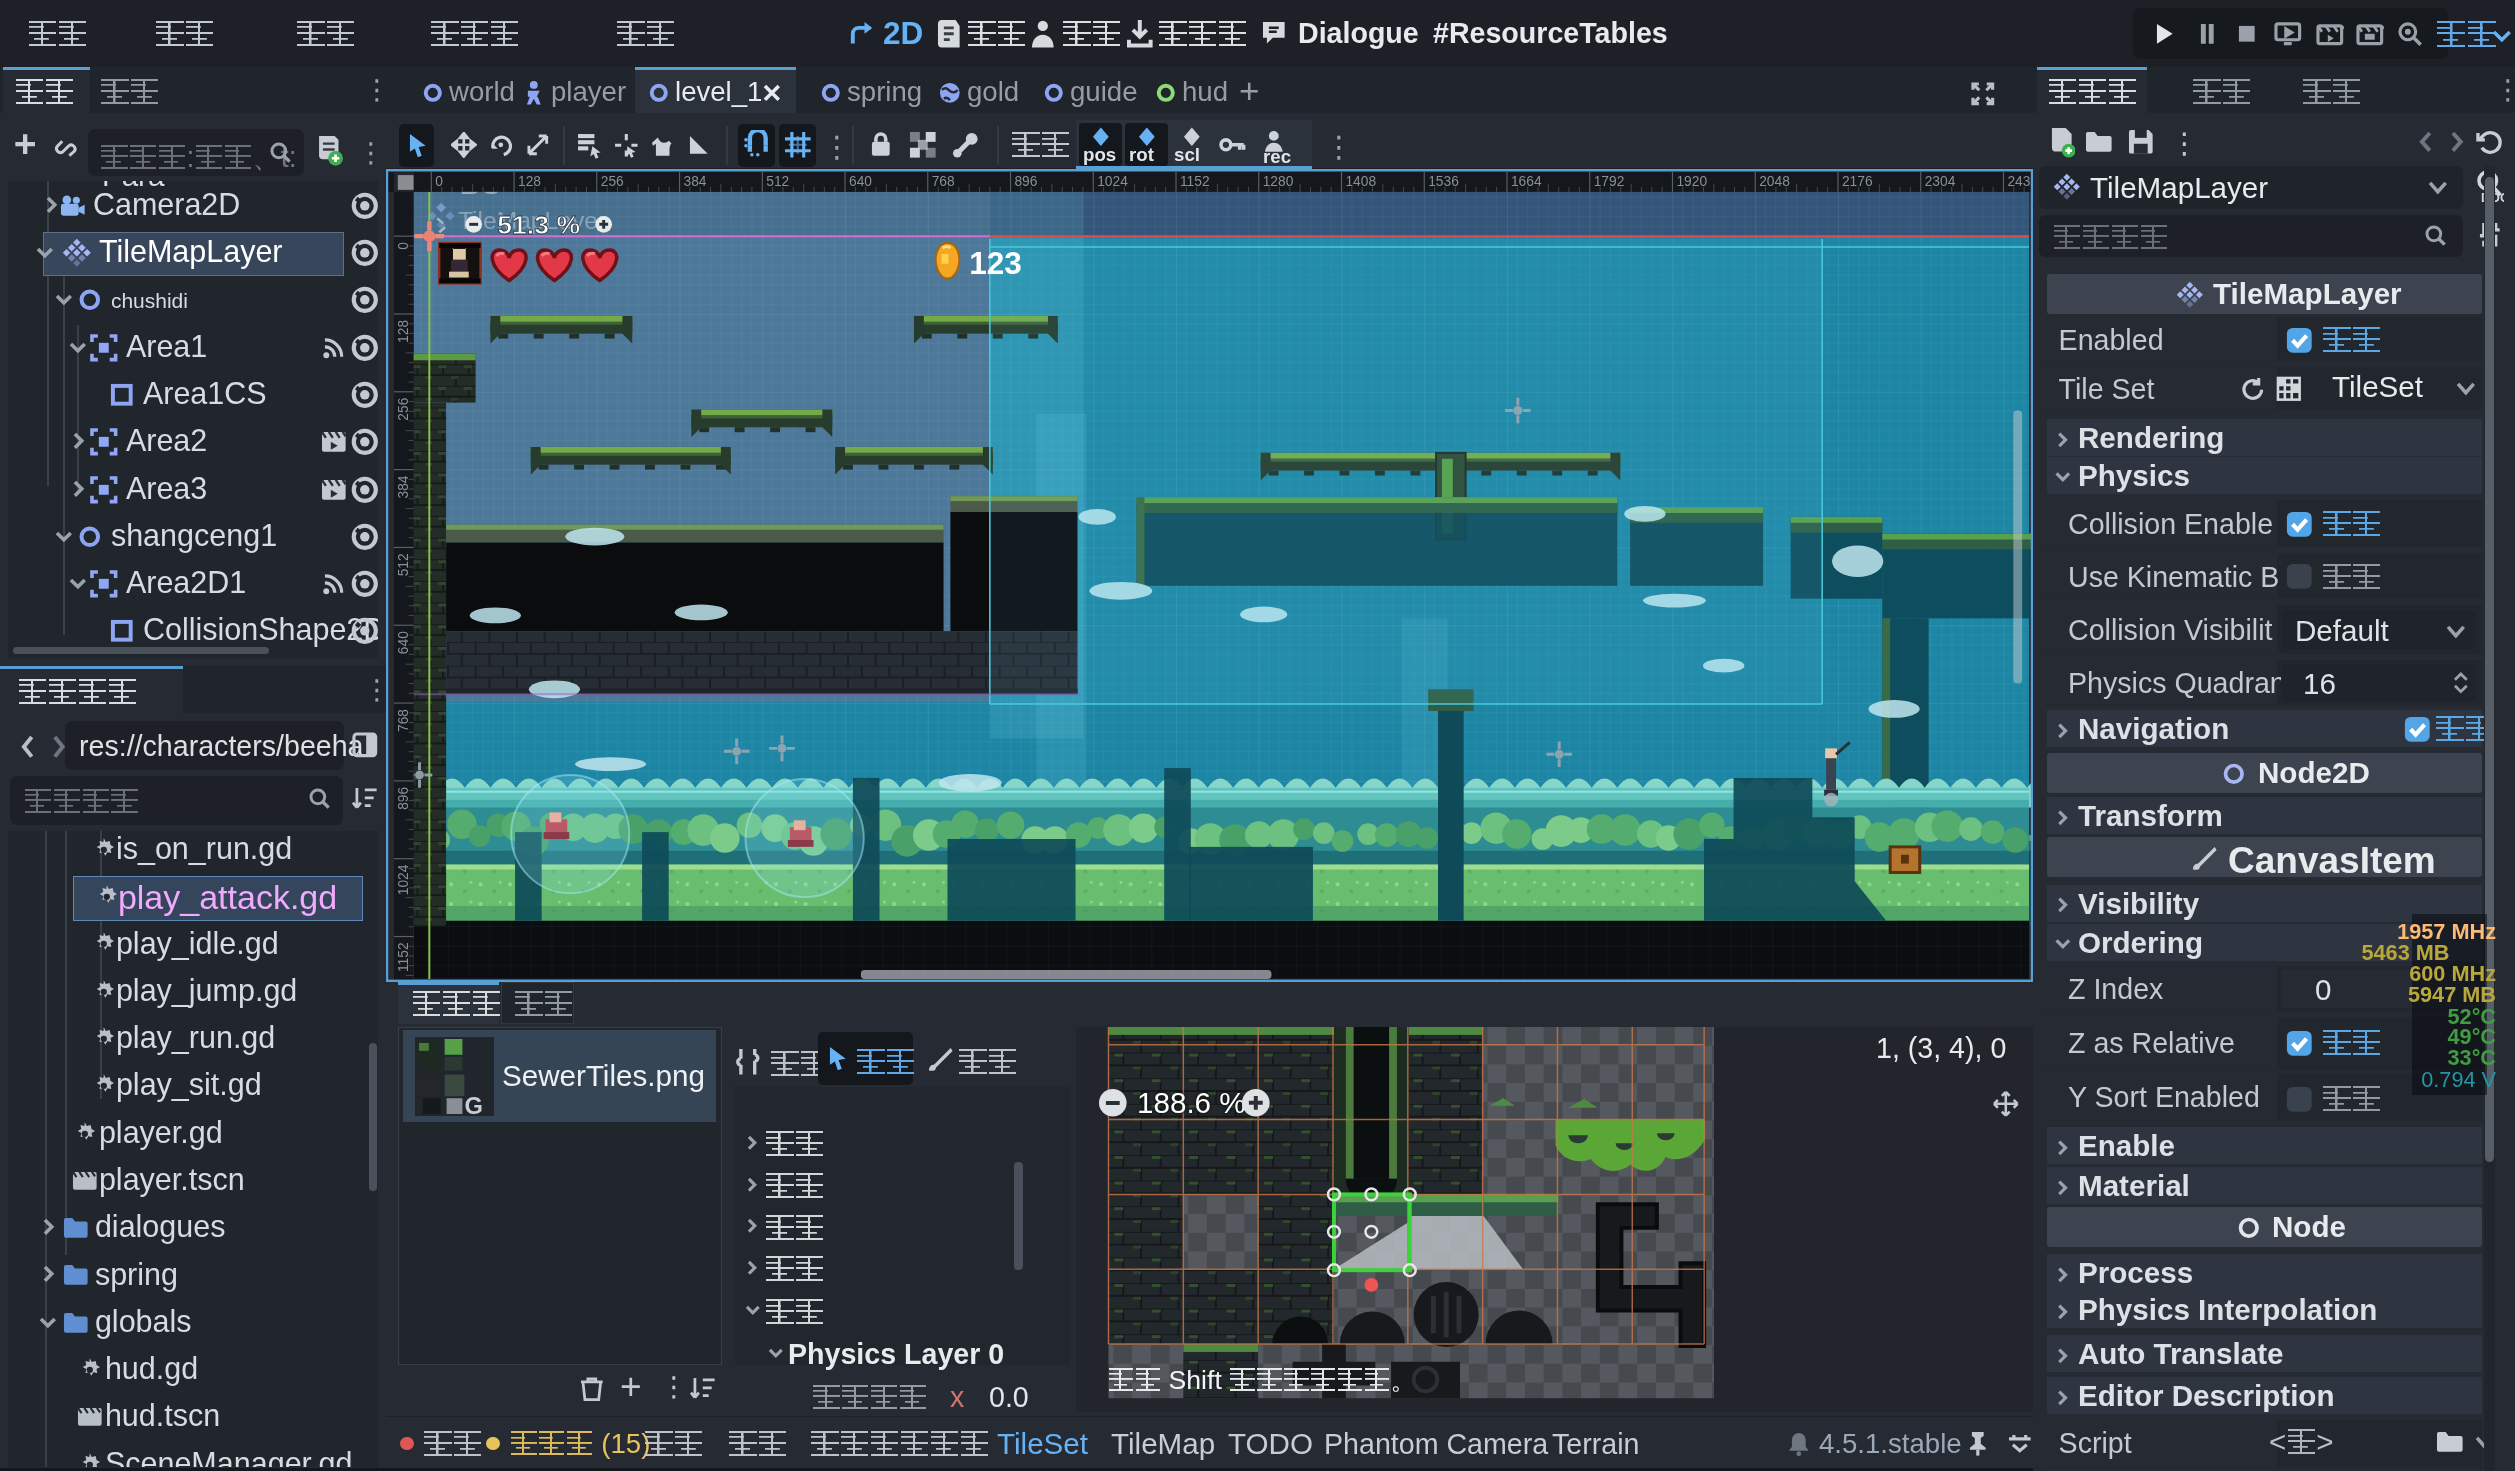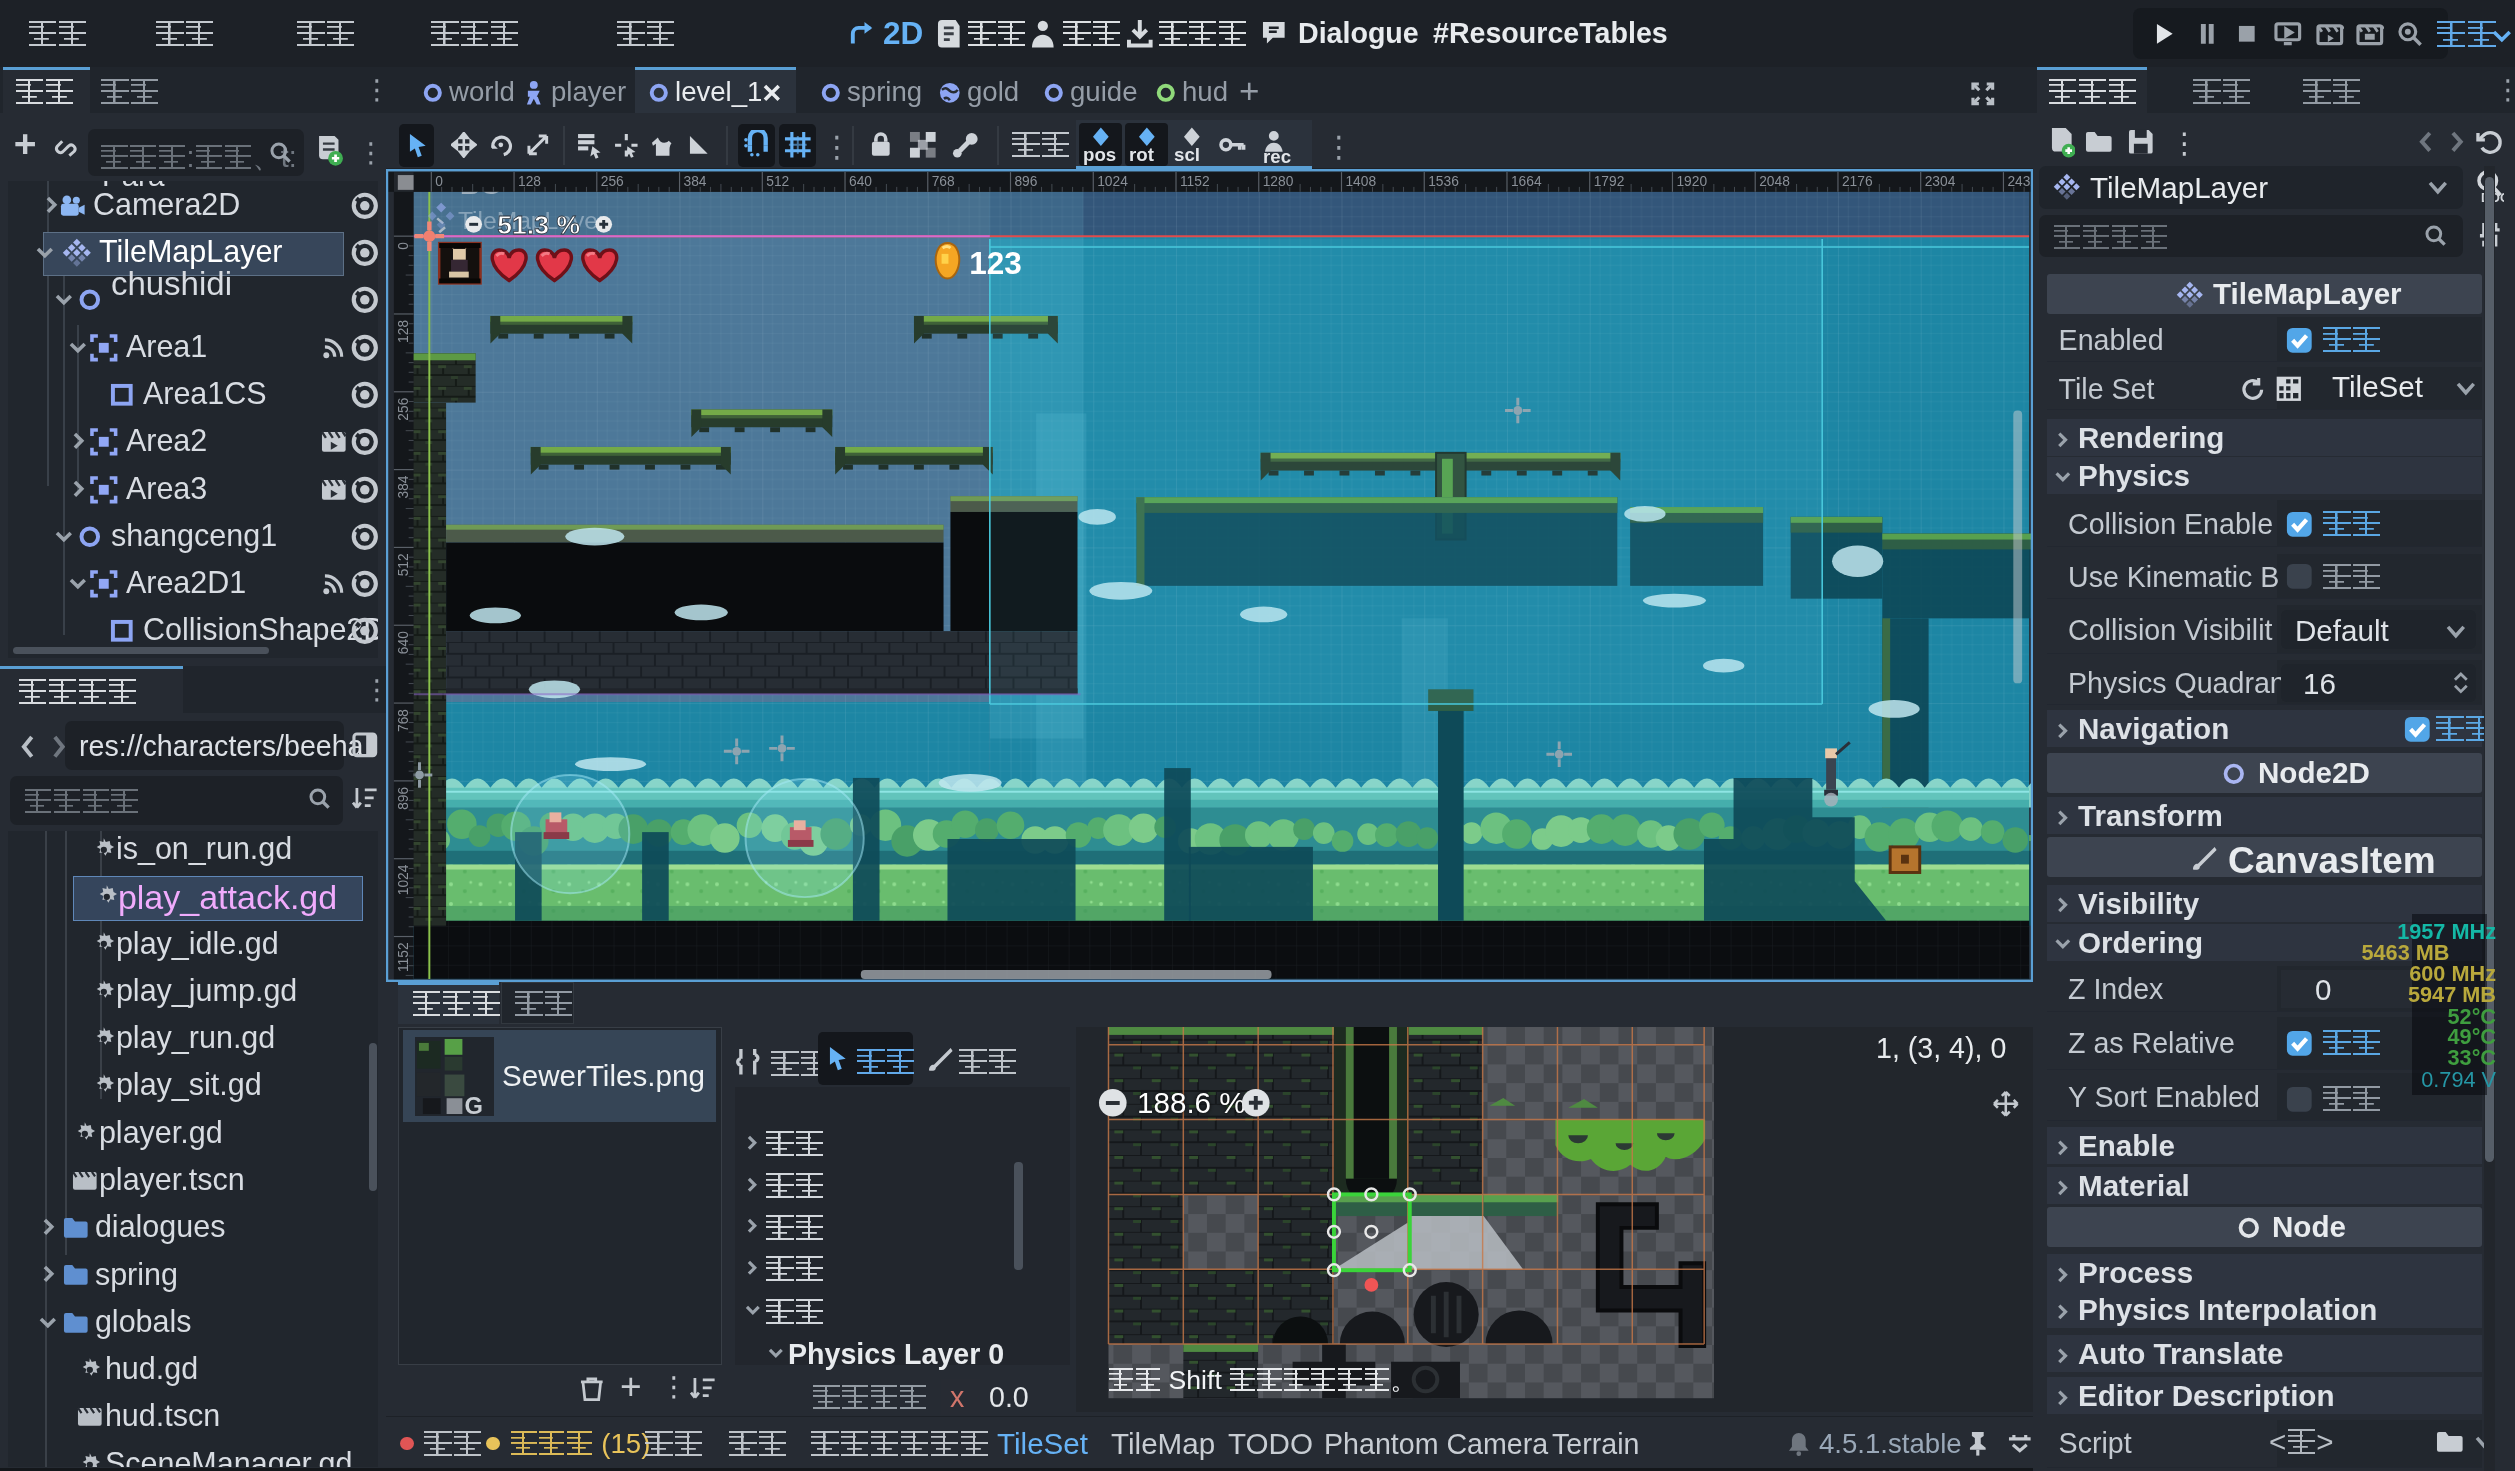--- a/index.html
+++ b/index.html
@@ -150,21 +150,21 @@
       <circle cx="7.5" cy="7.5" r="5.6" fill="none" stroke="#c4c9cf" stroke-width="2.1"></circle>
       <circle cx="7.5" cy="7.5" r="2.4" fill="#c4c9cf"></circle>
       <path d="M3.2 3.8L5 5.3" stroke="#21262d" stroke-width="2.2"></path>
     </svg>
 <svg class="ic" style="left:45px;top:107px" width="21.7" height="21.7" viewBox="0 0 11 11">
       <path d="M2 4l3.5 3.5L9 4" fill="none" stroke="#9aa2ab" stroke-width="1.8"></path>
     </svg>
 <svg class="ic" style="left:67px;top:104px" width="29.6" height="29.6" viewBox="0 0 15 15">
       <circle cx="7.5" cy="7.5" r="4.2" fill="none" stroke="#8da5f3" stroke-width="2"></circle>
     </svg>
-<div class="tx" style="left:103px;top:84px;font-size:33px;color:#d8dce2">chushidi</div>
+<div class="tx" style="left:103px;top:108px;font-size:21px;color:#d8dce2">chushidi</div>
 <svg class="ic" style="left:342px;top:104px" width="29.6" height="29.6" viewBox="0 0 15 15">
       <circle cx="7.5" cy="7.5" r="5.6" fill="none" stroke="#c4c9cf" stroke-width="2.1"></circle>
       <circle cx="7.5" cy="7.5" r="2.4" fill="#c4c9cf"></circle>
       <path d="M3.2 3.8L5 5.3" stroke="#21262d" stroke-width="2.2"></path>
     </svg>
 <svg class="ic" style="left:59px;top:155px" width="21.7" height="21.7" viewBox="0 0 11 11">
       <path d="M2 4l3.5 3.5L9 4" fill="none" stroke="#9aa2ab" stroke-width="1.8"></path>
     </svg>
 <svg class="ic" style="left:81px;top:152px" width="29.6" height="29.6" viewBox="0 0 15 15">
       <g stroke="#91a7f5" stroke-width="1.8" fill="none">
@@ -1582,20 +1582,20 @@
 <svg class="ic" style="left:402px;top:1361px" width="29.6" height="27.6" viewBox="0 0 15 14">
       <path d="M1 3a1 1 0 0 1 1-1h3.4l1.5 2H13a1 1 0 0 1 1 1v6a1 1 0 0 1-1 1H2a1 1 0 0 1-1-1z" fill="#c8cdd3"></path>
     </svg>
 <svg class="ic" style="left:441px;top:1367px" width="21.7" height="17.7" viewBox="0 0 11 9">
       <path d="M1.5 2l4 4.5L9.5 2" fill="none" stroke="#9aa2ab" stroke-width="1.8"></path>
     </svg>
 <div class="ab" style="left:451px;top:99px;width:10.8px;height:1306px;background:#22262c"></div>
 <div class="ab" style="left:452px;top:110px;width:8.9px;height:985px;background:#565e68;border-radius:4.9px"></div>
 </div>
 <div class="ab" style="left:2412px;top:914px;width:75px;height:181px;background:rgba(8,10,14,0.55)"></div>
-<div class="tx" style="left:2315px;top:919px;width:181px;text-align:right;font-size:21.7px;font-weight:bold;color:#14b8a6">1957 MHz</div>
+<div class="tx" style="left:2315px;top:919px;width:181px;text-align:right;font-size:21.7px;font-weight:bold;color:#fdba74">1957 MHz</div>
 <div class="tx" style="left:2315px;top:940px;width:181px;text-align:center;font-size:21.7px;font-weight:bold;color:#b8a83c">5463 MB</div>
 <div class="tx" style="left:2315px;top:961px;width:181px;text-align:right;font-size:21.7px;font-weight:bold;color:#b8a83c">600 MHz</div>
 <div class="tx" style="left:2315px;top:982px;width:181px;text-align:right;font-size:21.7px;font-weight:bold;color:#b8a83c">5947 MB</div>
 <div class="tx" style="left:2315px;top:1004px;width:181px;text-align:right;font-size:21.7px;font-weight:bold;color:#3f9e3f">52°C</div>
 <div class="tx" style="left:2315px;top:1024px;width:181px;text-align:right;font-size:21.7px;font-weight:bold;color:#3f9e3f">49°C</div>
 <div class="tx" style="left:2315px;top:1045px;width:181px;text-align:right;font-size:21.7px;font-weight:bold;color:#3f9e3f">33°C</div>
 <div class="tx" style="left:2315px;top:1067px;width:181px;text-align:right;font-size:21.7px;font-weight:normal;color:#2596a5">0.794 V</div>
 
 </body></html>

